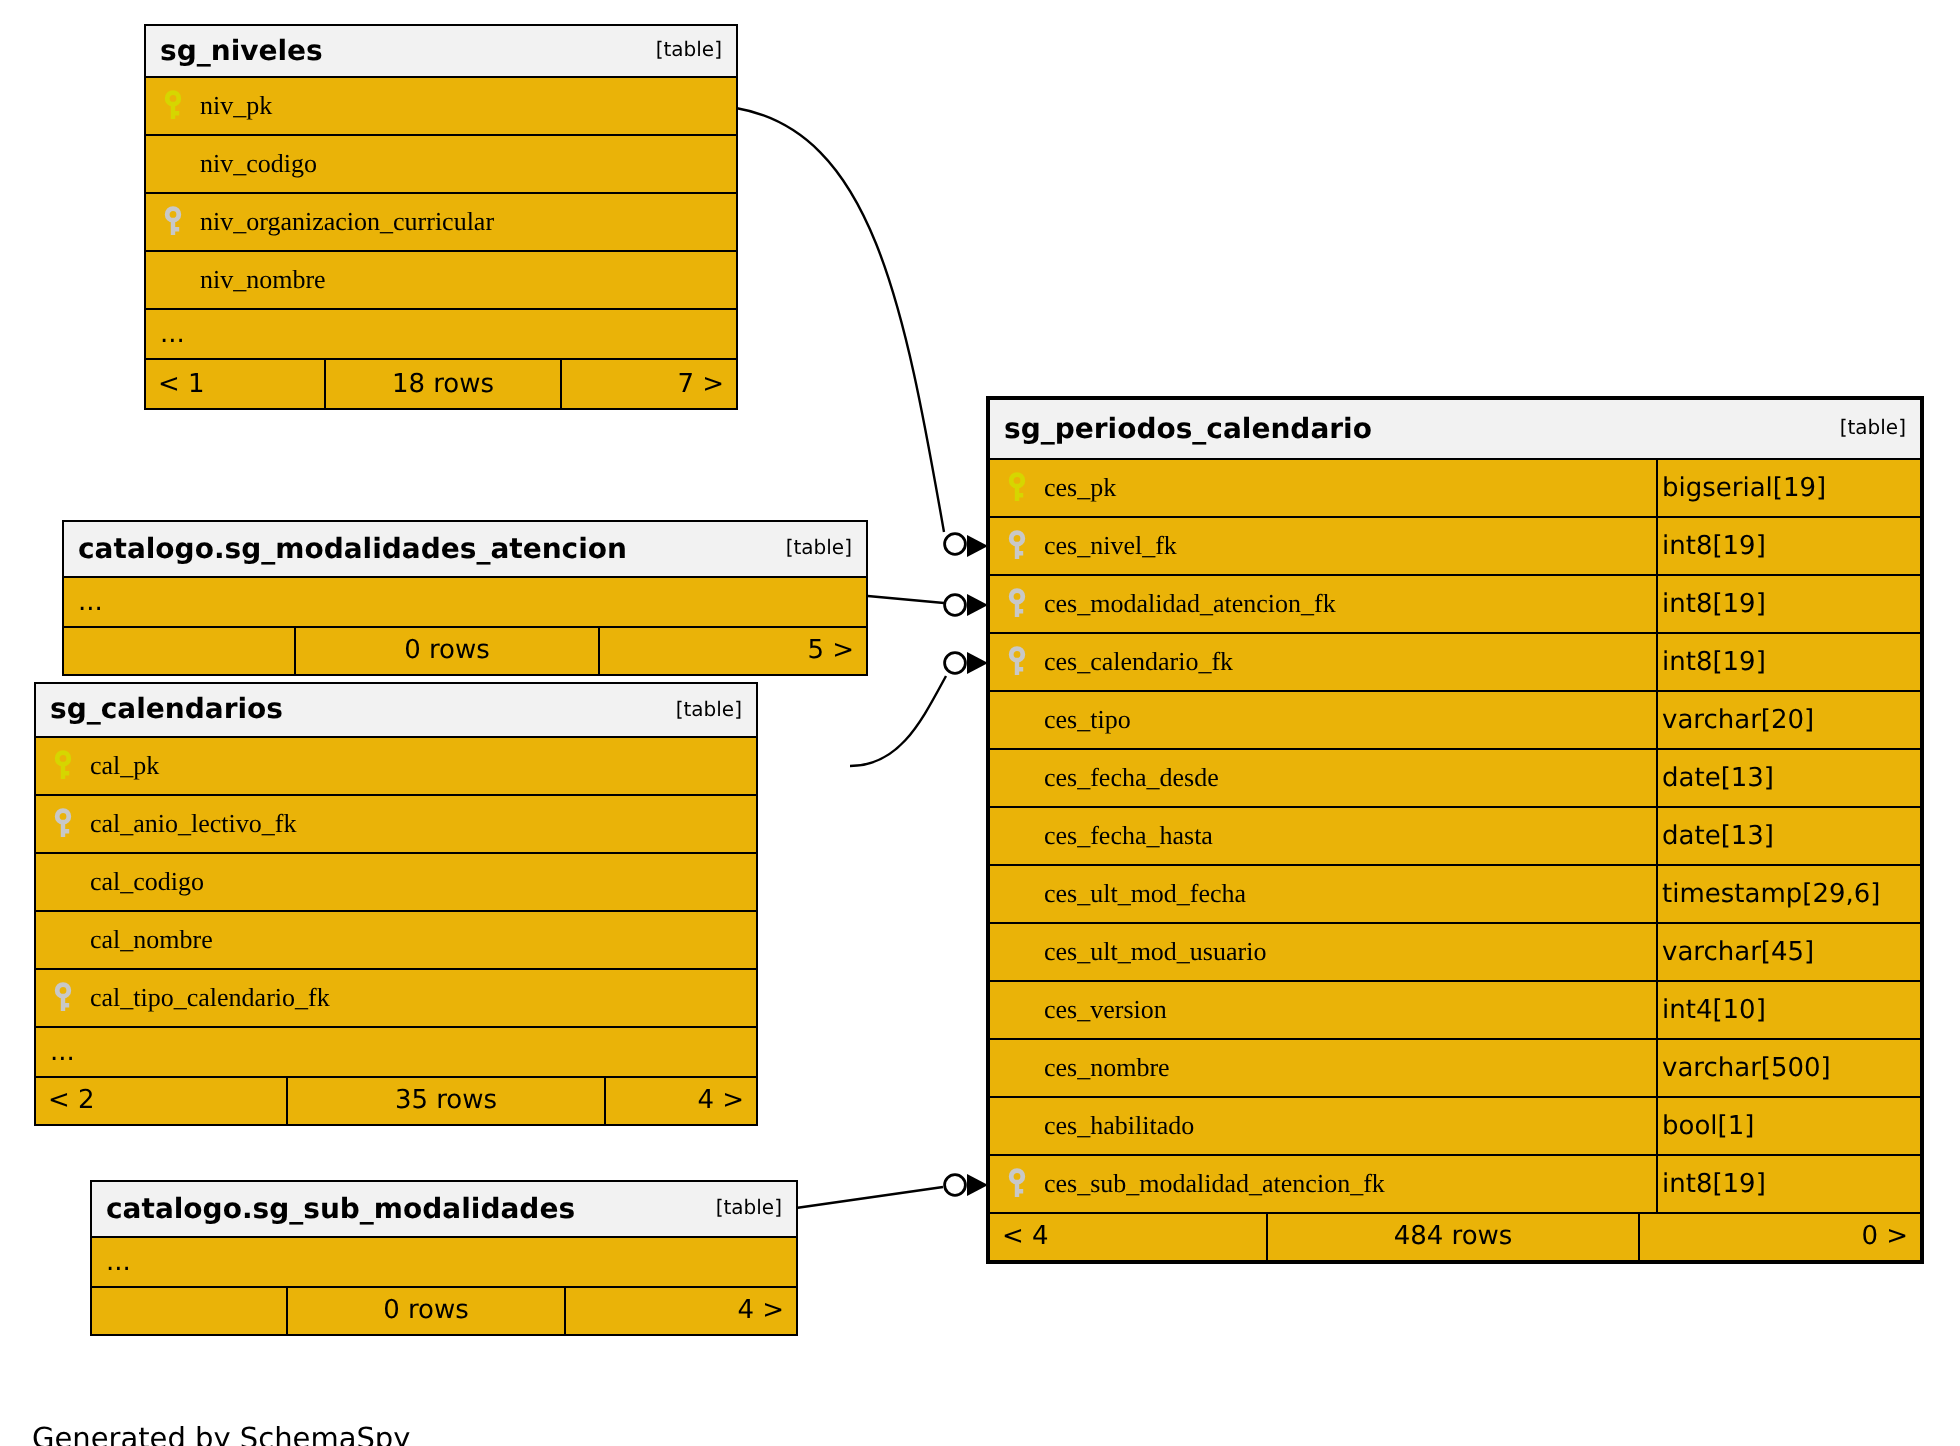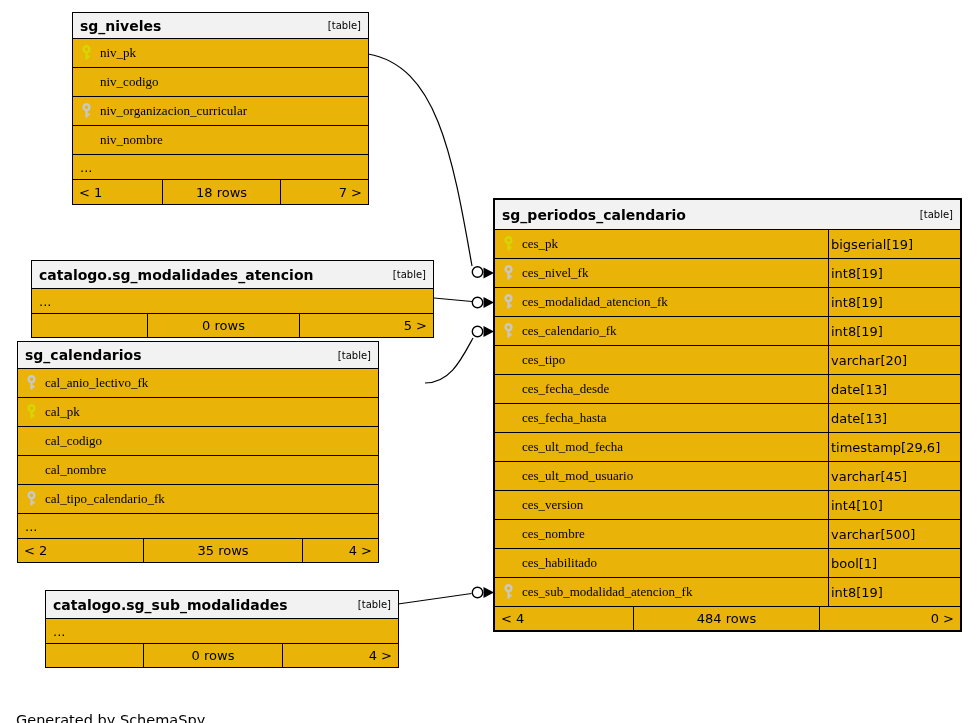--- a/index.html
+++ b/index.html
@@ -157,35 +157,35 @@
   </div>
 </div>
 
 <div class="table-box" style="left:17px;top:341px;width:362px;">
   <div class="tbl-header" style="height:27px;">
     <span class="tbl-title">sg_calendarios</span>
     <span class="tbl-badge">[table]</span>
   </div>
   <div class="tbl-row">
     <span class="key-slot">
+        <svg class="key pk" width="11" height="16" viewBox="0 0 11 16">
+          <circle cx="5.5" cy="4.2" r="2.9" fill="none" stroke="currentColor" stroke-width="2.4"></circle>
+          <path d="M5.5 7.2 L5.5 14.5 M5.5 11.6 L8.6 11.6" stroke="currentColor" stroke-width="2.2" fill="none"></path>
+        </svg>
+      </span>
+    <span class="col-name">cal_pk</span>
+  </div>
+  <div class="tbl-row">
+    <span class="key-slot">
         <svg class="key fk" width="11" height="16" viewBox="0 0 11 16">
           <circle cx="5.5" cy="4.2" r="2.9" fill="none" stroke="currentColor" stroke-width="2.4"></circle>
           <path d="M5.5 7.2 L5.5 14.5 M5.5 11.6 L8.6 11.6" stroke="currentColor" stroke-width="2.2" fill="none"></path>
         </svg>
       </span>
     <span class="col-name">cal_anio_lectivo_fk</span>
-  </div>
-  <div class="tbl-row">
-    <span class="key-slot">
-        <svg class="key pk" width="11" height="16" viewBox="0 0 11 16">
-          <circle cx="5.5" cy="4.2" r="2.9" fill="none" stroke="currentColor" stroke-width="2.4"></circle>
-          <path d="M5.5 7.2 L5.5 14.5 M5.5 11.6 L8.6 11.6" stroke="currentColor" stroke-width="2.2" fill="none"></path>
-        </svg>
-      </span>
-    <span class="col-name">cal_pk</span>
   </div>
   <div class="tbl-row">
     <span class="key-slot"></span>
     <span class="col-name">cal_codigo</span>
   </div>
   <div class="tbl-row">
     <span class="key-slot"></span>
     <span class="col-name">cal_nombre</span>
   </div>
   <div class="tbl-row">

